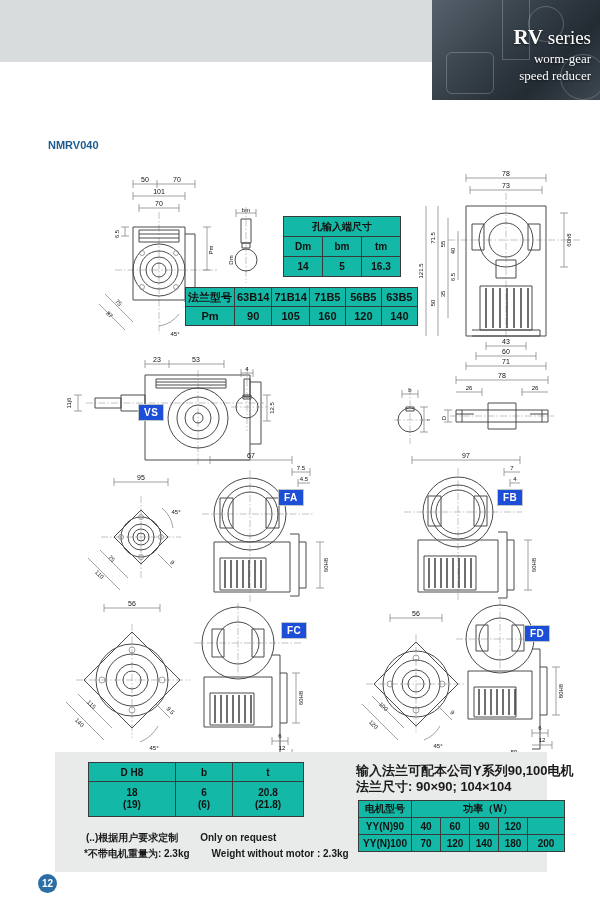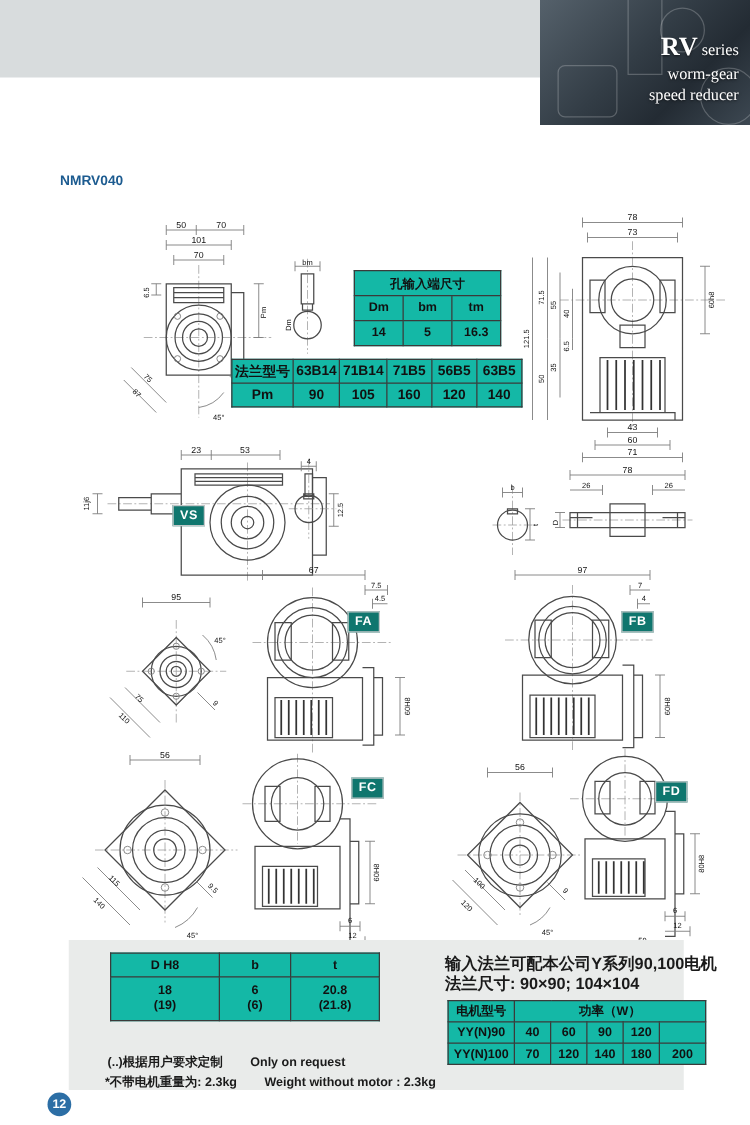--- a/index.html
+++ b/index.html
@@ -9,21 +9,21 @@
   .photo{position:absolute;left:432px;top:0;width:168px;height:100px;overflow:hidden;
          background:linear-gradient(135deg,#55616b 0%,#333d46 45%,#232b33 70%,#3d4852 100%);}
   .photo .mach{position:absolute;border:1px solid rgba(255,255,255,.22);}
   .photo .c1{left:96px;top:6px;width:34px;height:34px;border-radius:50%;}
   .photo .c2{left:14px;top:52px;width:46px;height:40px;border-radius:6px;}
   .photo .c3{left:70px;top:-12px;width:26px;height:70px;}
   .photo .c4{left:128px;top:54px;width:44px;height:44px;border-radius:50%;}
   .photo-text{position:absolute;right:9px;top:24px;text-align:right;color:#fff;
               font-family:"Liberation Serif",serif;line-height:1.3;text-shadow:0 1px 2px rgba(0,0,0,.6);}
   .rv{font-size:21px;font-weight:bold;}
-  .rv-suf{font-size:13px;}
+  .rv-suf{font-size:19px;}
   .photo-line{font-size:13px;}
   .section-title{position:absolute;left:48px;top:124px;color:#1c5b90;font-weight:bold;font-size:11px;}
   .model-line{position:absolute;left:48px;top:139px;color:#1c5b90;font-weight:bold;font-size:11px;}
   .svgview{position:absolute;}
   svg .ln{stroke:#4a4a4a;stroke-width:1;fill:none;}
   svg .fin{stroke:#333;stroke-width:1.4;fill:none;}
   svg .dim{stroke:#7a7a7a;stroke-width:.7;fill:none;}
   svg .cl{stroke:#9a9a9a;stroke-width:.6;fill:none;stroke-dasharray:7 2 1.5 2;}
   svg text{font-family:"Liberation Sans",sans-serif;font-size:7px;fill:#111;text-anchor:middle;}
   svg text.s6{font-size:6px;}
@@ -31,27 +31,27 @@
   .tbl td{border:1px solid #3a3a3a;text-align:center;font-weight:bold;color:#111;padding:0 2px;}
   .tbl-hole{left:283px;top:216px;font-size:10px;}
   .tbl-hole td{height:19px;min-width:34px;}
   .tbl-flange{left:185px;top:287px;font-size:11px;}
   .tbl-flange td{height:18px;min-width:31px;}
   .bottom-panel{position:absolute;left:55px;top:752px;width:492px;height:120px;background:#e9ebea;}
   .tbl-output{left:88px;top:762px;font-size:10px;}
   .tbl-output td{height:18px;}
   .tbl-output .c1{width:82px;text-align:center;}.tbl-output .c2{width:52px;}.tbl-output .c3{width:66px;}
   .tbl-output .vals td{height:34px;font-weight:bold;line-height:1.25;}
-  .note{position:absolute;font-size:10px;font-weight:bold;color:#1a1a1a;white-space:nowrap;margin-top:12px;}
+  .note{position:absolute;font-size:10px;font-weight:bold;color:#1a1a1a;white-space:nowrap;}
   .note .en{margin-left:22px;}
   .minfo{position:absolute;left:356px;font-size:13px;font-weight:bold;color:#1a1a1a;white-space:nowrap;}
   .tbl-motor{left:358px;top:800px;font-size:10px;}
   .tbl-motor td{height:16px;}
   .tbl-motor .mc{width:48px;}.tbl-motor .pc{width:24px;}.tbl-motor .pc-last{width:32px;}
-  .viewlabel{position:absolute;background:#0f766e;color:#fff;font-weight:bold;font-size:10px;
+  .viewlabel{position:absolute;background:#1d4ed8;color:#fff;font-weight:bold;font-size:10px;
              padding:0px 5px;line-height:15px;border:1px solid #c2c7c8;letter-spacing:.5px;}
   .page-badge{position:absolute;left:38px;top:874px;width:19px;height:19px;border-radius:50%;
               background:#2c6ea5;color:#fff;font-size:10px;font-weight:bold;
               display:flex;align-items:center;justify-content:center;}
 </style>
 </head>
 <body>
 
 <div class="page">
 

